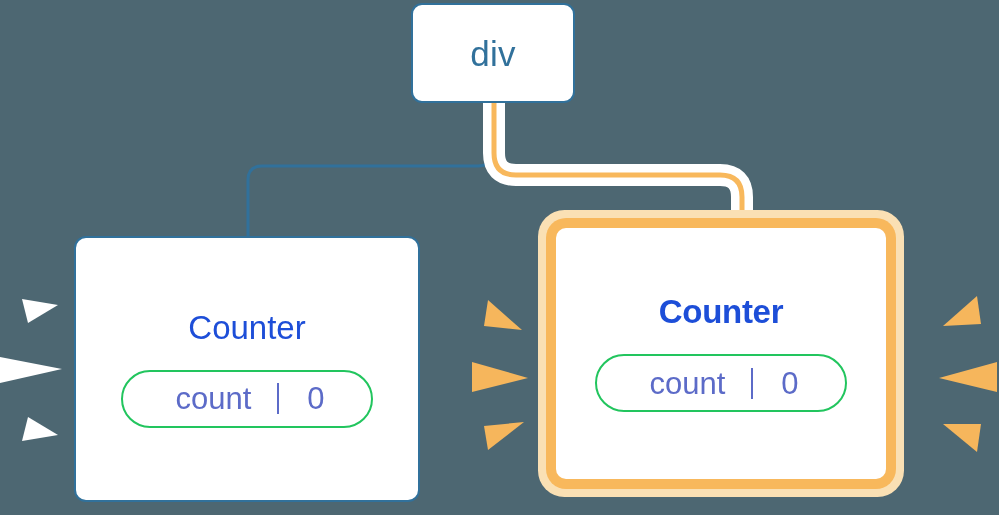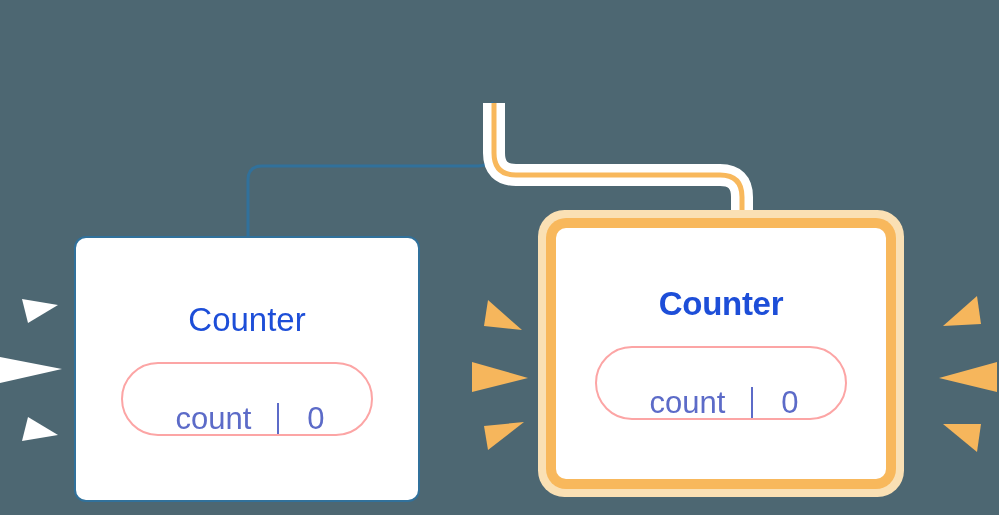--- a/index.html
+++ b/index.html
@@ -88,24 +88,24 @@
     white-space: nowrap;
   }
   .node-title.is-bold {
     font-weight: 700;
     letter-spacing: -0.3px;
   }
 
   
   .pill {
     display: flex;
-    align-items: flex-end;
-    border: 2px solid #fca5a5;
+    align-items: center;
+    border: 2px solid #22c55e;
     border-radius: 999px;
-    height: 74px;
+    height: 58px;
     box-sizing: border-box;
     background: transparent;
   }
   .pill-key,
   .pill-val {
     display: flex;
     align-items: center;
     justify-content: center;
     color: #5c6bc8;
     font-size: 31px;
@@ -163,20 +163,23 @@
   </div>
 
   <div class="burst" style="left:929px; top:282px;">
     <svg width="70" height="170" viewBox="0 0 70 170">
       <polygon points="14,44 48,14 52,42" fill="#f6b65c"></polygon>
       <polygon points="10,96 68,80 68,110" fill="#f6b65c"></polygon>
       <polygon points="14,142 48,170 52,142" fill="#f6b65c"></polygon>
     </svg>
   </div>
 
+  <div class="node node-div">
+    <div class="node-title" style="margin-bottom:0;">div</div>
+  </div>
 
   <div class="node node-counter-left">
     <div class="node-title">Counter</div>
     <div class="pill">
       <div class="pill-key">count</div>
       <div class="pill-val">0</div>
     </div>
   </div>
 
   <div class="node node-counter-right">

